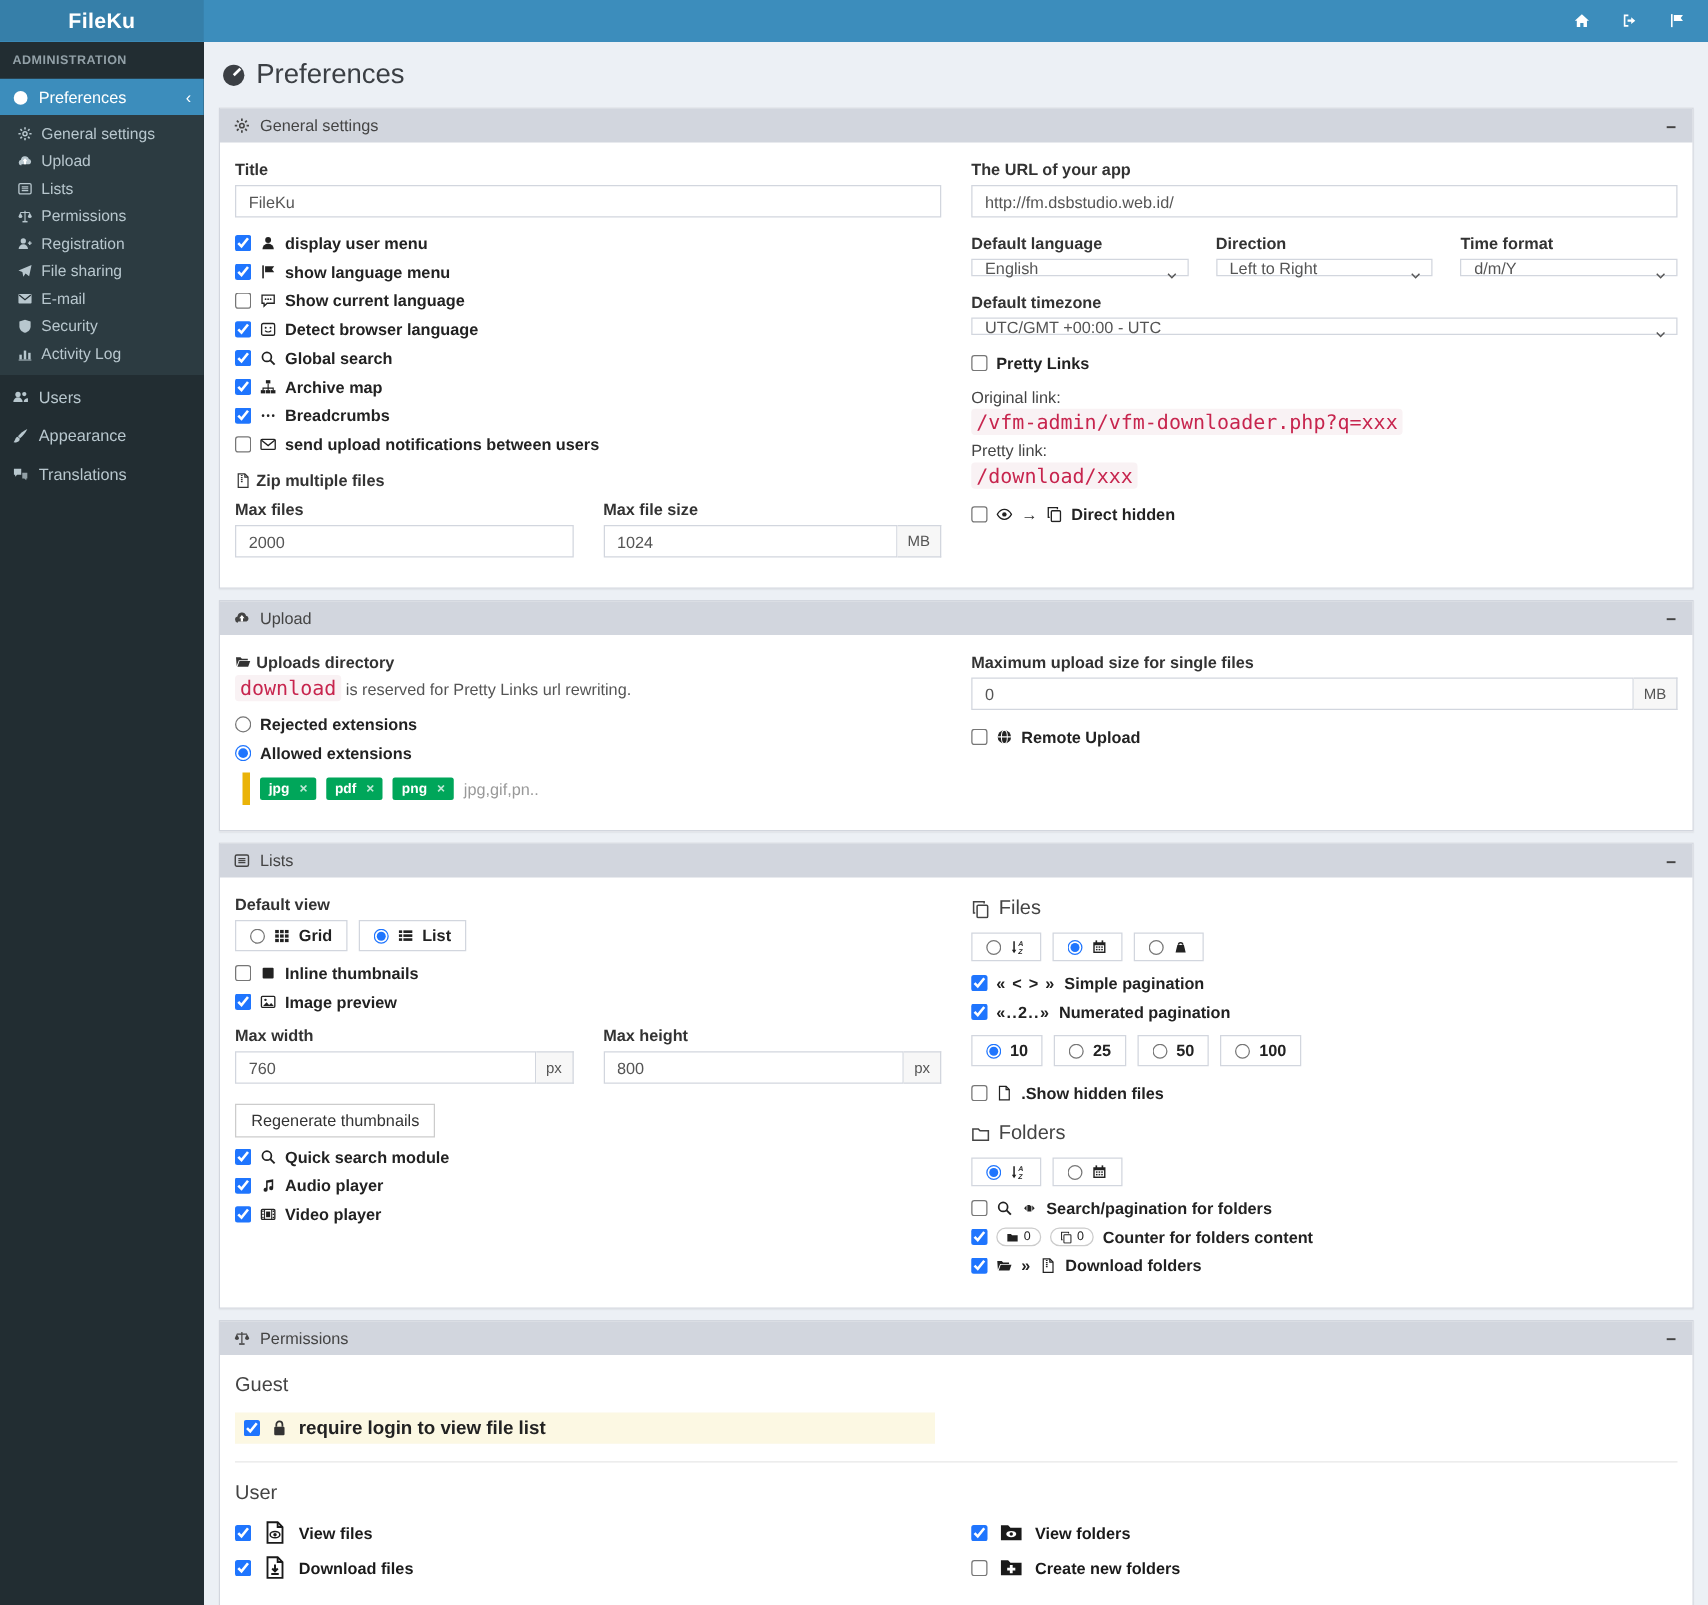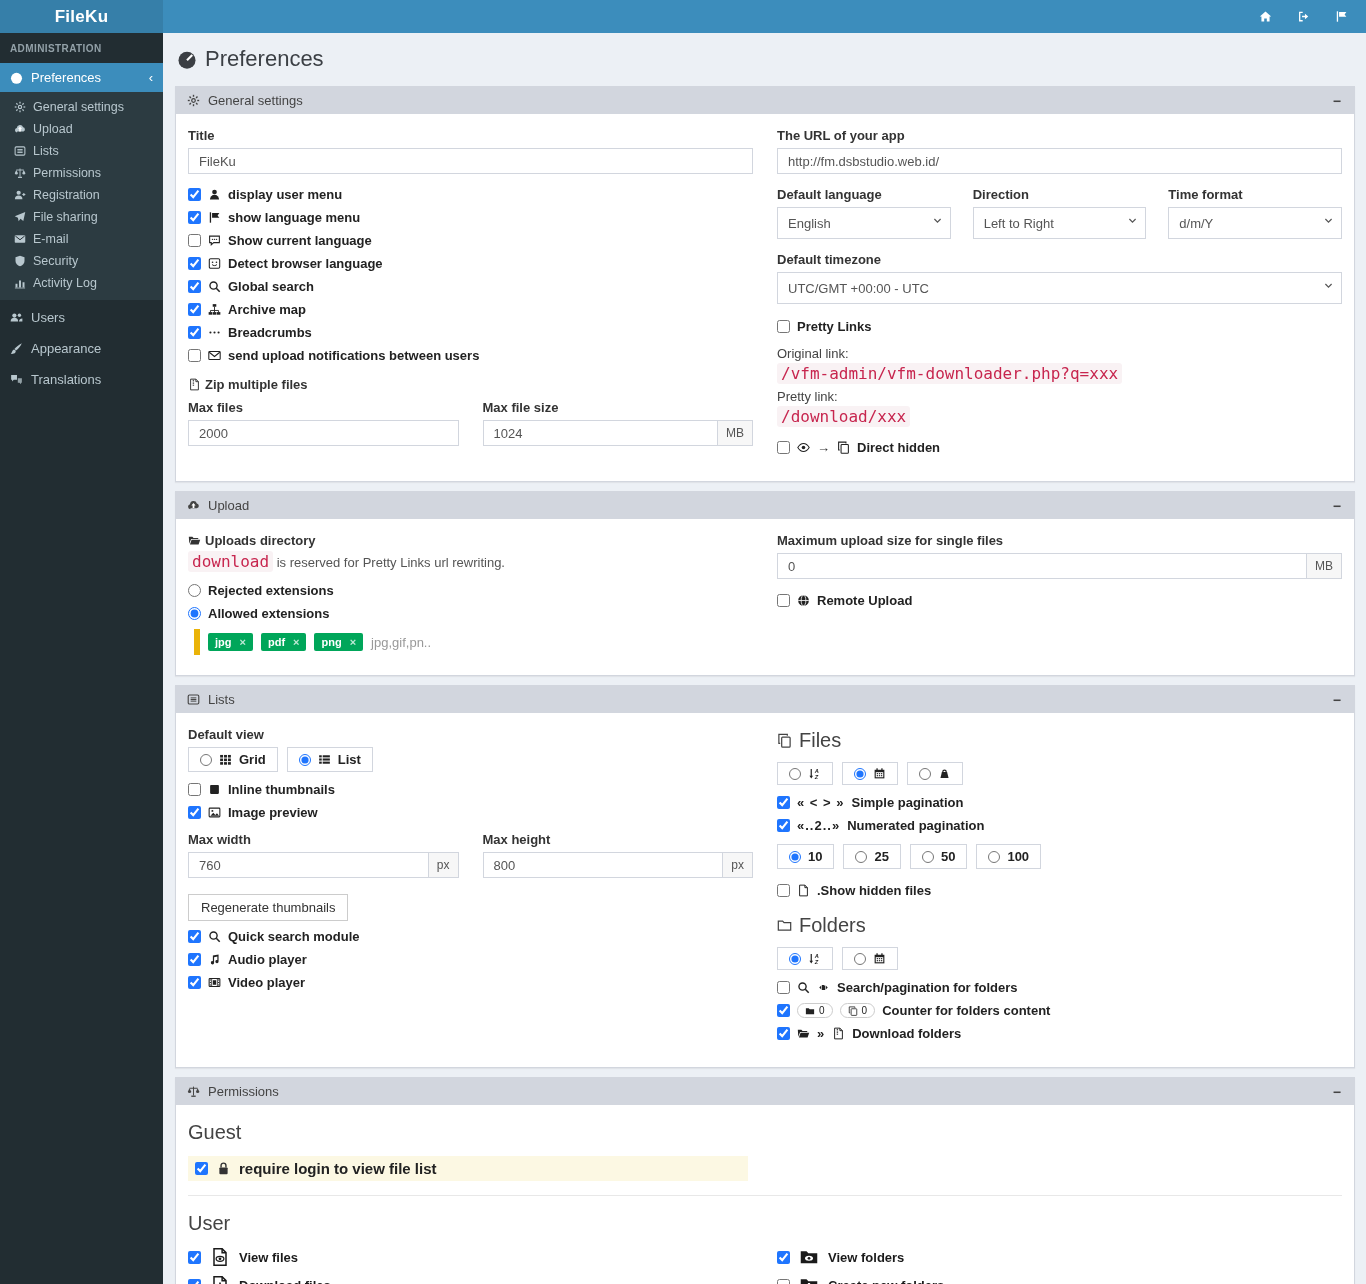--- a/index.html
+++ b/index.html
@@ -41,21 +41,21 @@
   .two-col { display:grid; grid-template-columns:1fr 1fr; column-gap:24px; align-items:start; }
 
   label.f-label, .f-label { display:block; font-weight:bold; color:#333; margin-bottom:5px; font-size:13px; }
   .f-label .ic { font-size:13px; margin-right:4px; }
   .form-control { width:100%; height:26px; border:1px solid #d2d6de; background:#fff; color:#555;
     font-size:13px; padding:3px 10px; font-family:inherit; outline:none; border-radius:0; }
   .igroup { display:flex; margin-bottom:4px; }
   .igroup .form-control { flex:1; }
   .addon { border:1px solid #d2d6de; border-left:none; background:#f7f7f7; color:#555; font-size:12px;
     display:flex; align-items:center; padding:0 8px; }
-  .sel { position:relative; height:32px; border:1px solid #d2d6de; background:#fff; color:#555;
+  .sel { position:relative; height:14px; border:1px solid #d2d6de; background:#fff; color:#555;
     display:flex; align-items:center; padding:0 24px 0 10px; cursor:pointer; }
   .sel .caret { position:absolute; right:7px; top:7px; font-size:11px; color:#555; }
   .grid3 { display:grid; grid-template-columns:1fr 1fr 1fr; column-gap:22px; margin-bottom:13px; }
   .grid2 { display:grid; grid-template-columns:1fr 1fr; column-gap:24px; margin-bottom:2px; }
 
   .chk { display:flex; align-items:center; gap:7px; margin-bottom:8px; cursor:pointer; }
   .chk input { width:13px; height:13px; accent-color:#1f75fe; margin:0; flex:none; }
   .chk .ic { font-size:13px; color:#222; }
   .chk b { font-size:13px; color:#222; }
   .chk .pre { font-weight:bold; color:#222; letter-spacing:1px; }
@@ -74,21 +74,21 @@
   .note { color:#555; margin:-1px 0 12px; }
   .linkline { color:#444; margin-bottom:3px; }
   .codeline { margin-bottom:6px; }
 
   .tags-wrap { display:flex; align-items:center; gap:8px; margin:4px 0 2px 6px; padding:4px 0 4px 8px; border-left:6px solid #eab308; }
   .tag { display:inline-flex; align-items:center; gap:8px; background:#00a65a; color:#fff; font-size:11px;
     font-weight:bold; padding:3px 7px; border-radius:2px; cursor:default; }
   .tag .x { opacity:.75; cursor:pointer; font-style:normal; }
   .tags-ph { color:#999; }
 
-  .subhead { font-size:20px; color:#444; display:flex; align-items:center; gap:7px; margin:2px 0 10px; }
+  .subhead { font-size:16px; color:#444; display:flex; align-items:center; gap:7px; margin:2px 0 10px; }
   .subhead .ic { font-size:15px; }
 
   .pill { display:inline-flex; align-items:center; gap:4px; border:1px solid #ccc; border-radius:10px;
     padding:1px 7px; font-size:10px; color:#222; }
   .pill .ic { font-size:10px; }
 
   .perm-guest { display:flex; align-items:center; gap:8px; background:#fcf8e3; padding:4px 7px; width:48.5%;
     margin-bottom:14px; cursor:pointer; }
   .perm-guest input { width:13px; height:13px; accent-color:#1f75fe; margin:0; }
   .perm-guest .ic { font-size:15px; }

